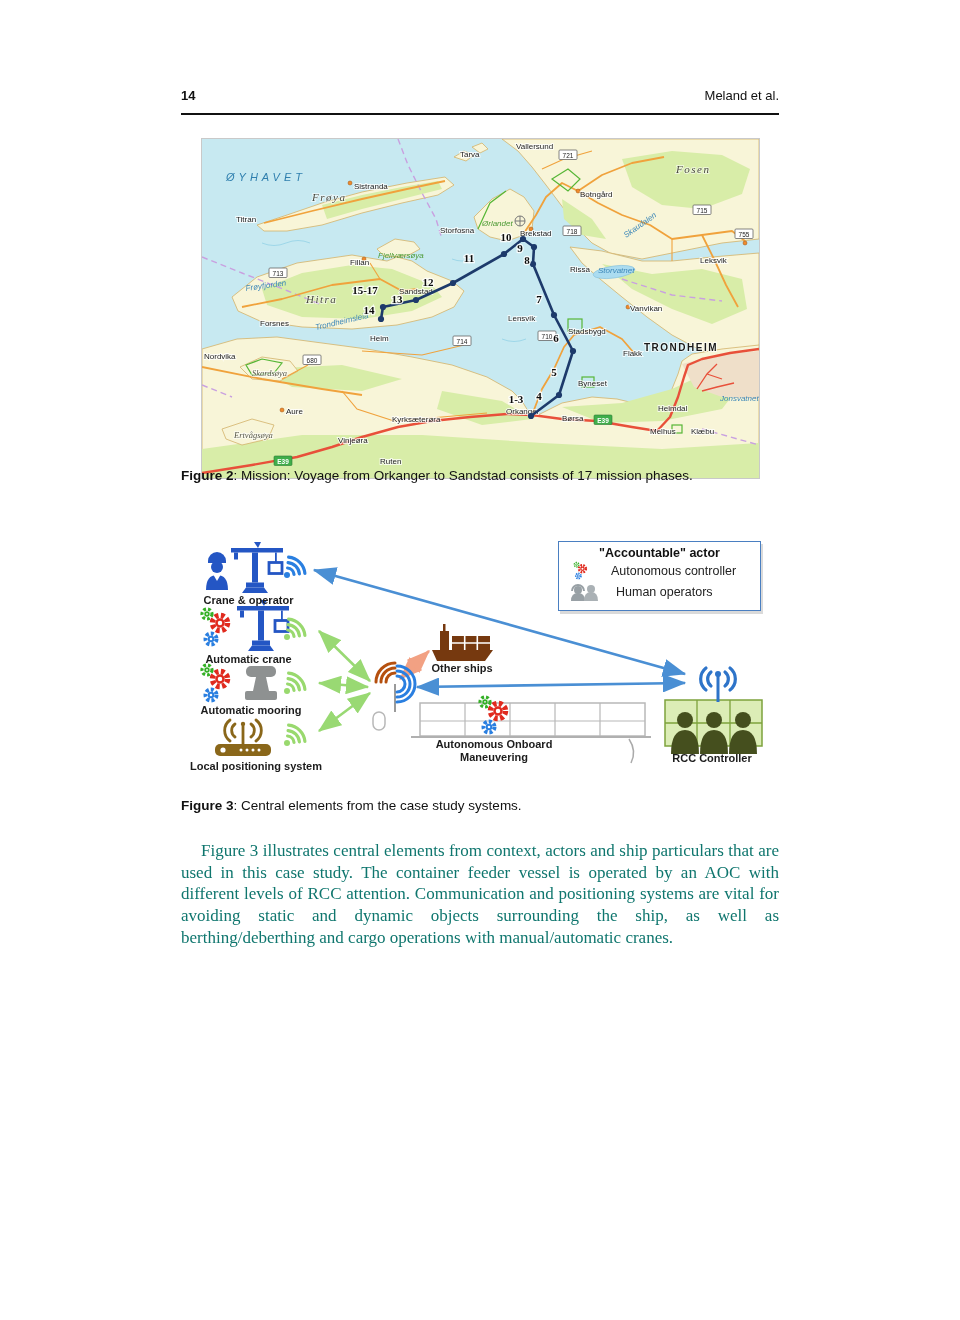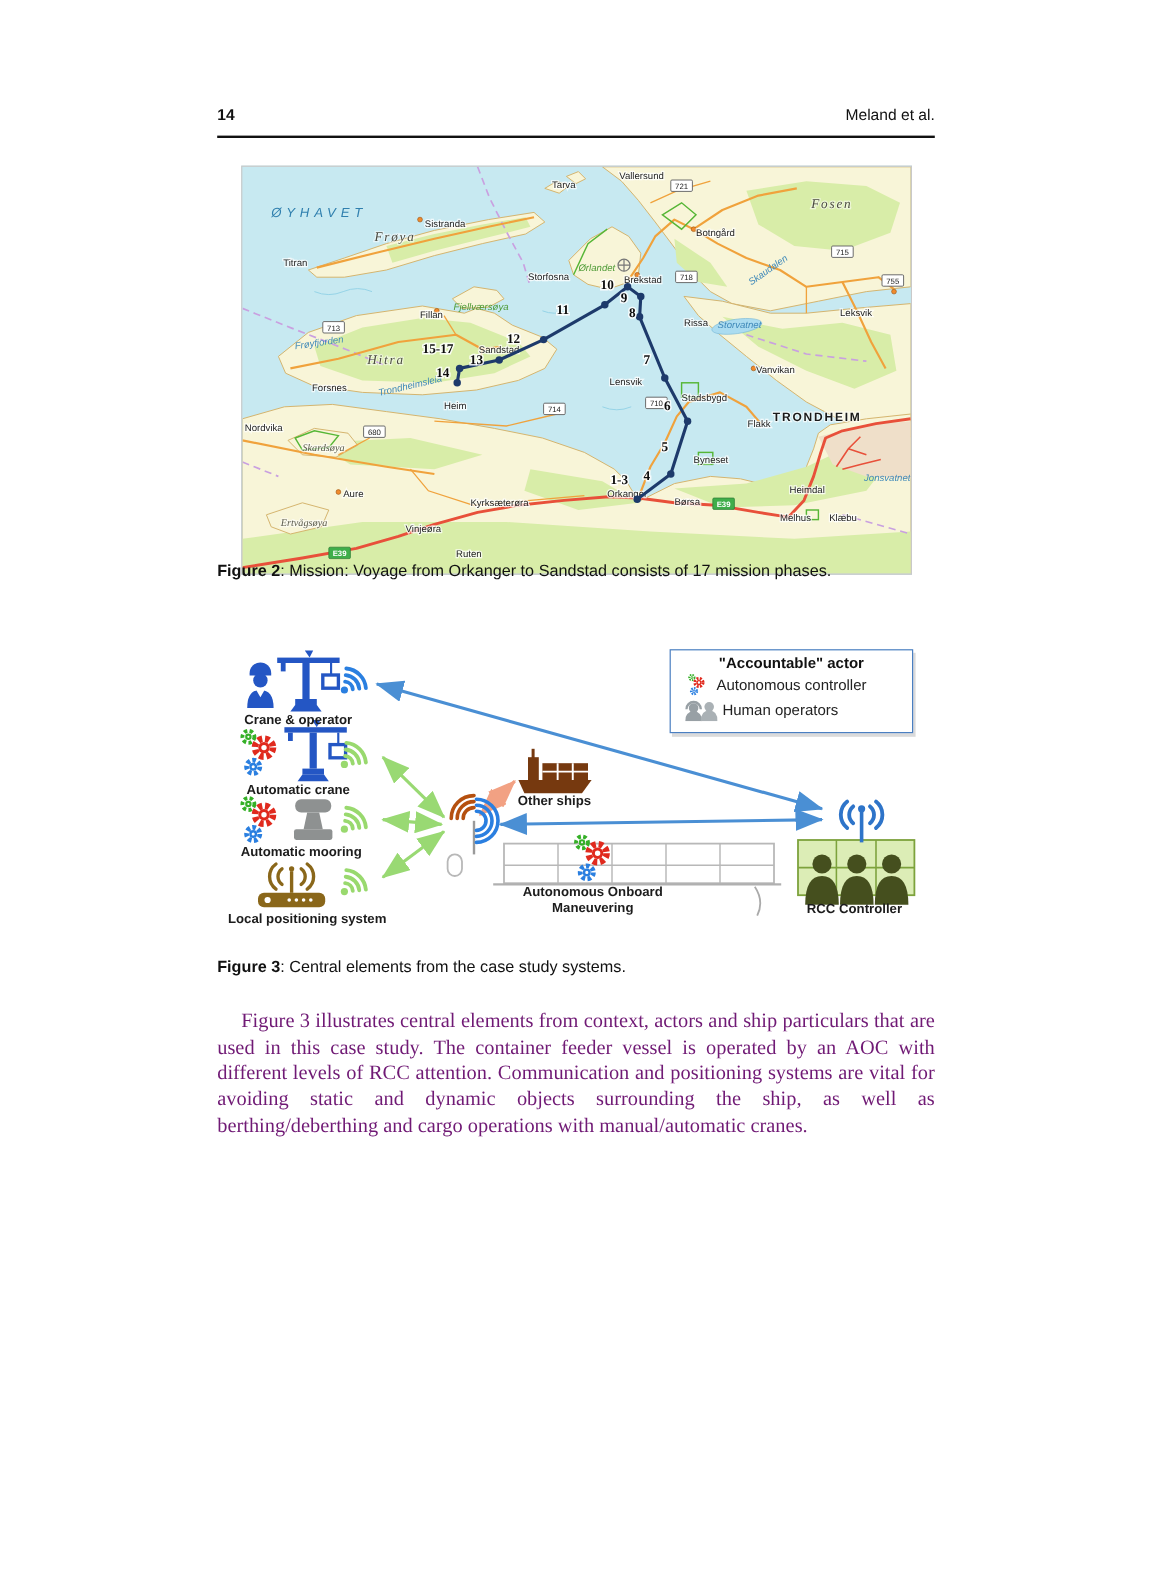--- a/index.html
+++ b/index.html
@@ -46,24 +46,24 @@
   .cap2{top:468px;}
   .cap3{top:798px;}
 
   
   .fig3{position:absolute;left:181px;top:536px;width:598px;height:254px;}
   .fig3 svg.f3{position:absolute;left:0;top:0;}
   .f3lab{position:absolute;font:600 11px "Liberation Sans",sans-serif;color:#1c1c1c;text-align:center;line-height:13px;}
   .legend{position:absolute;left:377px;top:5px;width:201px;height:68px;background:#fff;border:1.6px solid #4a7fc1;box-shadow:2px 3px 0 rgba(150,150,150,.35);}
   .legend .ttl{font:700 12.5px "Liberation Sans",sans-serif;text-align:center;margin-top:4px;color:#111;}
   .legend .row{display:flex;align-items:center;height:21px;padding-left:12px;}
-  .legend .row .txt{font:12.5px "Liberation Sans",sans-serif;color:#222;margin-left:4px;}
+  .legend .row .txt{font:12.5px "Liberation Sans",sans-serif;color:#222;margin-left:18px;}
 
   
-  .bodytxt{position:absolute;left:181px;top:840px;width:598px;font-family:"Liberation Serif",serif;font-size:17px;line-height:21.7px;text-align:justify;color:#701a75;}
+  .bodytxt{position:absolute;left:181px;top:840px;width:598px;font-family:"Liberation Serif",serif;font-size:17px;line-height:21.7px;text-align:justify;color:#0f766e;}
   .bodytxt p{margin:0;text-indent:20px;}
   .bodytxt ul{margin:11px 0 0 0;padding:0;list-style:none;}
   .bodytxt li{position:relative;padding-left:22px;}
   .bodytxt li::before{content:"\2022";position:absolute;left:5px;top:-1px;font-size:15px;}
 </style>
 </head>
 <body>
 
 <div class="hdr">
   <span class="pg">14</span>

